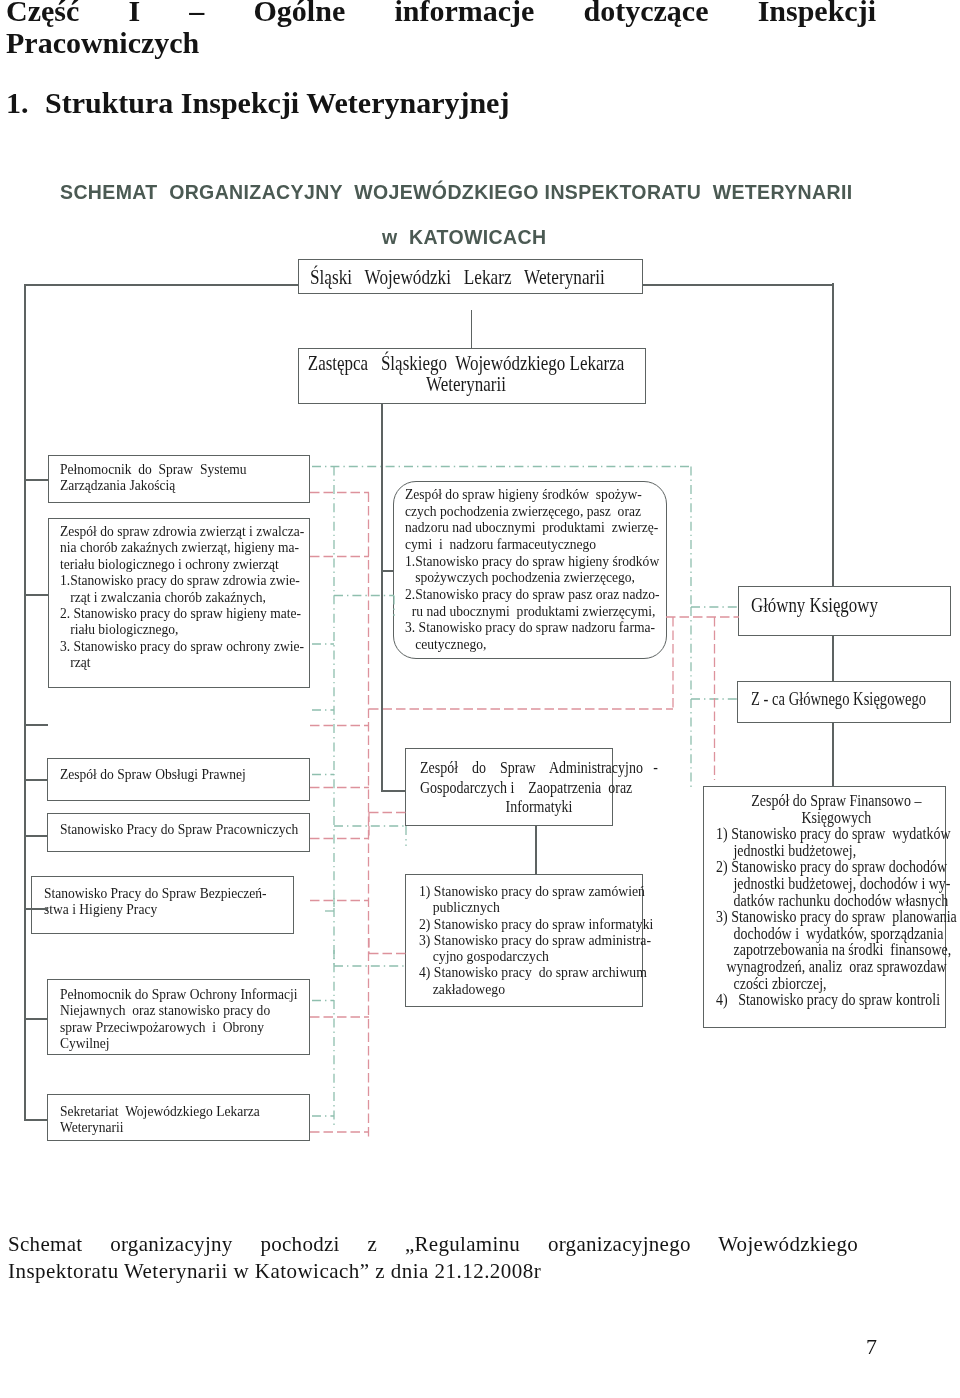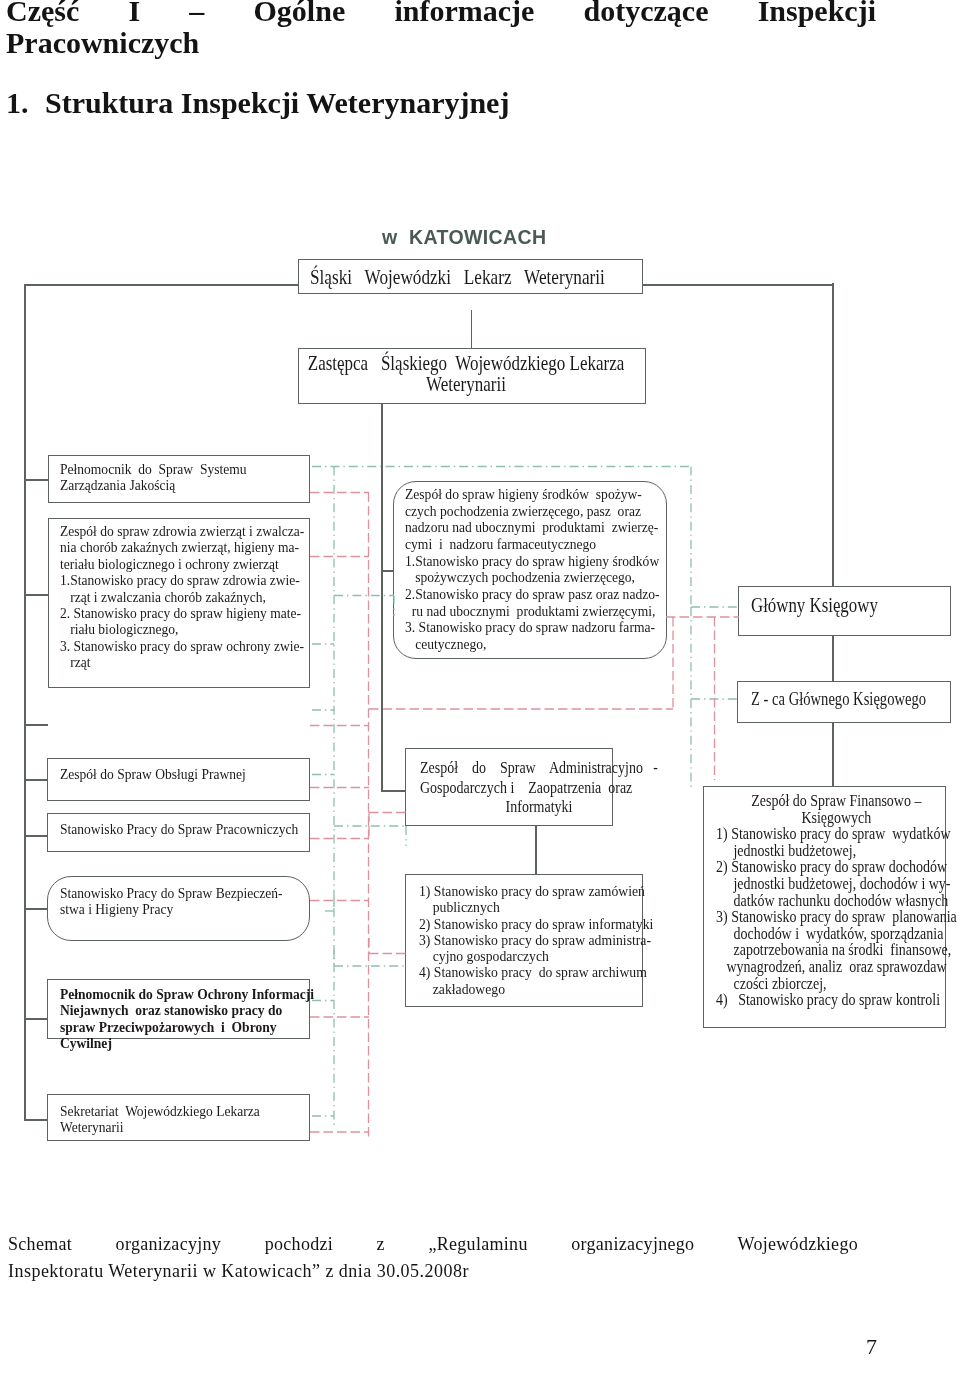--- a/index.html
+++ b/index.html
@@ -3,21 +3,21 @@
 <meta charset="utf-8">
 <style>
 html,body{margin:0;padding:0;background:#fff;}
 body{width:960px;height:1398px;position:relative;overflow:hidden;
   font-family:"Liberation Serif",serif;color:#141414;}
 #page{position:absolute;left:0;top:0;width:960px;height:1398px;}
 
 
 .h1{position:absolute;font-weight:bold;font-size:30px;line-height:30px;}
 .jl{text-align:justify;text-align-last:justify;}
-.footer{position:absolute;font-size:18px;line-height:25px;letter-spacing:0.47px;}
+.footer{position:absolute;font-size:21px;line-height:25px;letter-spacing:0.47px;}
 .fl1{letter-spacing:0.30px;}
 .pageno{position:absolute;left:866px;top:1334px;font-size:22px;}
 
 
 #chart{position:absolute;left:0;top:0;width:960px;height:1398px;}
 .ctitle{position:absolute;color:#4b5a53;font-family:"Liberation Sans",sans-serif;
   font-weight:bold;font-size:19.5px;letter-spacing:0.37px;white-space:pre;transform-origin:left top;}
 .bx{position:absolute;border:1.5px solid #5d6362;box-sizing:border-box;}
 .tx{position:absolute;font-size:15.3px;line-height:15.9px;color:#1a1a1a;white-space:pre;
   transform:scaleX(0.885);transform-origin:left top;}
@@ -30,43 +30,44 @@
 .rdash{stroke:#dd929c;stroke-width:1.3;stroke-dasharray:9.5 4;fill:none;}
 </style>
 </head>
 <body>
 
 <div id="page">
   <div class="h1 jl" style="left:6px;top:-4px;width:870px;">Część I – Ogólne informacje dotyczące Inspekcji</div>
   <div class="h1" style="left:6px;top:28px;">Pracowniczych</div>
   <div class="h1" style="left:6px;top:88px;"><span style="display:inline-block;width:39px;">1.</span><span>Struktura Inspekcji Weterynaryjnej</span></div>
   <div id="chart">
+    <div class="ctitle" style="left:60px;top:181px;">SCHEMAT  ORGANIZACYJNY  WOJEWÓDZKIEGO INSPEKTORATU  WETERYNARII</div>
     <div class="ctitle" style="left:382px;top:226px;">w  KATOWICACH</div>
     <div class="bx" style="left:298px;top:259px;width:345px;height:35px;">
       <div class="tx" style="top:6px;font-size:20.1px;line-height:22px;transform:scaleX(0.855);left:11px;"><div>Śląski   Wojewódzki   Lekarz   Weterynarii</div></div>
     </div>
     <div class="bx" style="left:298px;top:348px;width:348px;height:56px;">
       <div class="tx ctr" style="top:4px;font-size:20.1px;line-height:20.5px;transform:scaleX(0.846);margin-left:-6px;"><div>Zastępca   Śląskiego  Wojewódzkiego Lekarza</div><div>Weterynarii</div></div>
     </div>
     <div class="bx" style="left:48px;top:455px;width:262px;height:48px;">
       <div class="tx" style="top:5px;font-size:15.3px;line-height:15.8px;transform:scaleX(0.885);left:11px;"><div>Pełnomocnik  do  Spraw  Systemu</div><div>Zarządzania Jakością</div></div>
     </div>
     <div class="bx" style="left:48px;top:518px;width:262px;height:170px;">
       <div class="tx" style="top:4px;font-size:15.3px;line-height:16.4px;transform:scaleX(0.885);left:11px;"><div>Zespół do spraw zdrowia zwierząt i zwalcza-</div><div>nia chorób zakaźnych zwierząt, higieny ma-</div><div>teriału biologicznego i ochrony zwierząt</div><div>1.Stanowisko pracy do spraw zdrowia zwie-</div><div>   rząt i zwalczania chorób zakaźnych,</div><div>2. Stanowisko pracy do spraw higieny mate-</div><div>   riału biologicznego,</div><div>3. Stanowisko pracy do spraw ochrony zwie-</div><div>   rząt</div></div>
     </div>
     <div class="bx" style="left:47px;top:758px;width:263px;height:43px;">
       <div class="tx" style="top:7px;font-size:15.3px;line-height:15.8px;transform:scaleX(0.885);left:12px;"><div>Zespół do Spraw Obsługi Prawnej</div></div>
     </div>
     <div class="bx" style="left:47px;top:813px;width:263px;height:39px;">
       <div class="tx" style="top:7px;font-size:15.3px;line-height:15.8px;transform:scaleX(0.885);left:12px;"><div>Stanowisko Pracy do Spraw Pracowniczych</div></div>
     </div>
-    <div class="bx" style="left:47px;top:876px;width:263px;height:65px;border-radius:24px;">
+    <div class="bx" style="left:31px;top:876px;width:263px;height:58px;">
       <div class="tx" style="top:8px;font-size:15.3px;line-height:16.4px;transform:scaleX(0.885);left:12px;"><div>Stanowisko Pracy do Spraw Bezpieczeń-</div><div>stwa i Higieny Pracy</div></div>
     </div>
-    <div class="bx" style="left:47px;top:979px;width:263px;height:60px;font-weight:bold;">
+    <div class="bx" style="left:47px;top:979px;width:263px;height:76px;">
       <div class="tx" style="top:6px;font-size:15.3px;line-height:16.4px;transform:scaleX(0.885);left:12px;"><div>Pełnomocnik do Spraw Ochrony Informacji</div><div>Niejawnych  oraz stanowisko pracy do</div><div>spraw Przeciwpożarowych  i  Obrony</div><div>Cywilnej</div></div>
     </div>
     <div class="bx" style="left:47px;top:1094px;width:263px;height:47px;">
       <div class="tx" style="top:8px;font-size:15.3px;line-height:16.4px;transform:scaleX(0.885);left:12px;"><div>Sekretariat  Wojewódzkiego Lekarza</div><div>Weterynarii</div></div>
     </div>
     <div class="bx" style="left:393px;top:481px;width:274px;height:178px;border-radius:23px;">
       <div class="tx" style="top:4px;font-size:15.35px;line-height:16.66px;transform:scaleX(0.885);left:11px;"><div>Zespół do spraw higieny środków  spożyw-</div><div>czych pochodzenia zwierzęcego, pasz  oraz</div><div>nadzoru nad ubocznymi  produktami  zwierzę-</div><div>cymi  i  nadzoru farmaceutycznego</div><div>1.Stanowisko pracy do spraw higieny środków</div><div>   spożywczych pochodzenia zwierzęcego,</div><div>2.Stanowisko pracy do spraw pasz oraz nadzo-</div><div>  ru nad ubocznymi  produktami zwierzęcymi,</div><div>3. Stanowisko pracy do spraw nadzoru farma-</div><div>   ceutycznego,</div></div>
     </div>
     <div class="bx" style="left:405px;top:748px;width:208px;height:78px;">
       <div class="tx" style="top:9px;font-size:15.8px;line-height:19.5px;transform:scaleX(0.885);left:14px;"><div>Zespół    do    Spraw    Administracyjno   -</div><div>Gospodarczych i    Zaopatrzenia  oraz</div><div class="cl">Informatyki</div></div>
@@ -135,15 +136,15 @@
     <div class="ln lnh" style="left:24px;top:724px;width:24px;"></div>
     <div class="ln lnh" style="left:24px;top:779px;width:24px;"></div>
     <div class="ln lnh" style="left:24px;top:835px;width:24px;"></div>
     <div class="ln lnh" style="left:24px;top:908px;width:24px;"></div>
     <div class="ln lnh" style="left:24px;top:1018px;width:24px;"></div>
     <div class="ln lnh" style="left:24px;top:1119px;width:24px;"></div>
     <div class="ln lnh" style="left:381px;top:570px;width:13px;"></div>
     <div class="ln lnh" style="left:381px;top:790px;width:25px;"></div>
   </div>
   <div class="footer jl fl1" style="left:8px;top:1232px;width:850px;">Schemat organizacyjny pochodzi z „Regulaminu organizacyjnego Wojewódzkiego</div>
-  <div class="footer" style="left:8px;top:1259px;">Inspektoratu Weterynarii w Katowicach” z dnia 30.05.2008r</div>
+  <div class="footer" style="left:8px;top:1259px;">Inspektoratu Weterynarii w Katowicach” z dnia 21.12.2008r</div>
   <div class="pageno">7</div>
 </div>
 
 </body></html>

